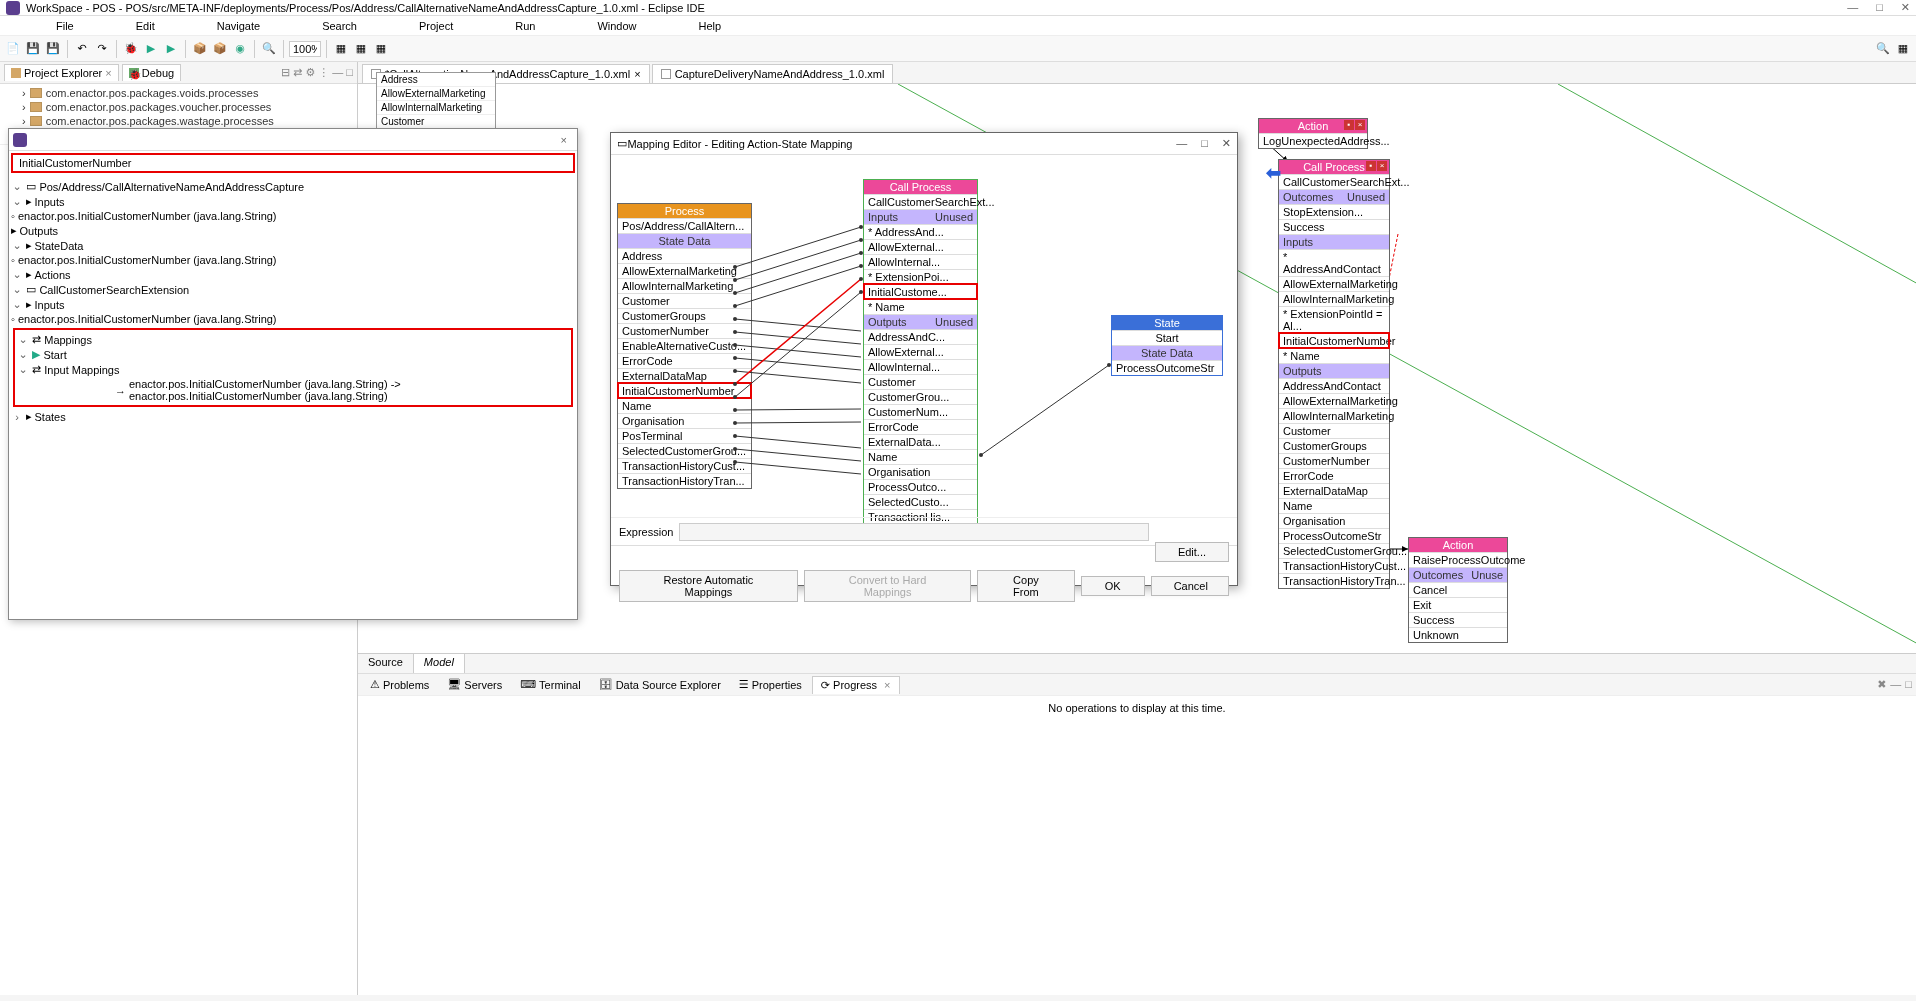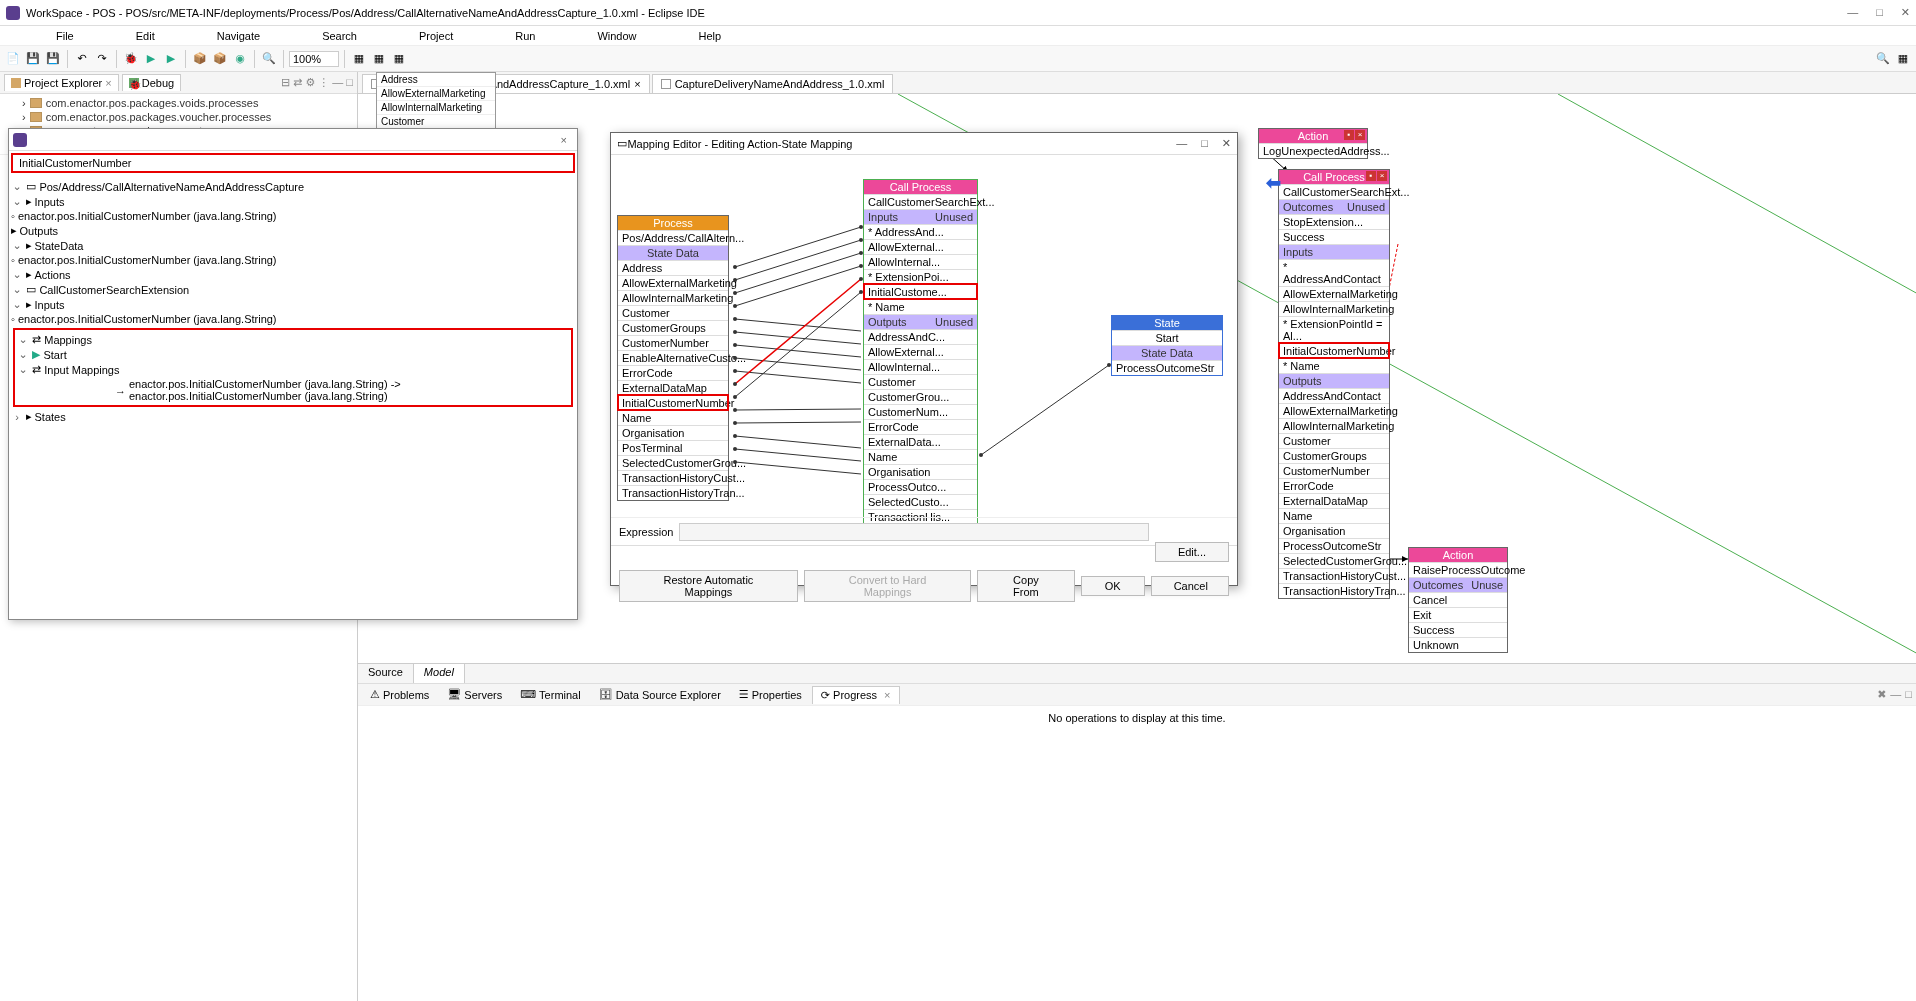--- a/index.html
+++ b/index.html
@@ -1,17 +1,17 @@
 <!DOCTYPE html>
 <html><head>
 <meta charset="utf-8">
 <style>
 * { margin:0; padding:0; box-sizing:border-box; font-family:"Segoe UI",Tahoma,sans-serif; font-size:11px; }
 body { background:#f5f5f5; width:1916px; height:1001px; overflow:hidden; position:relative; }
-.titlebar { height:26px; background:#fff; display:flex; align-items:center; padding:4px 6px; border-bottom:1px solid #ddd;text-align:center; }
+.titlebar { height:16px; background:#fff; display:flex; align-items:center; padding:4px 6px; border-bottom:1px solid #ddd;text-align:center; }
 .titlebar .icon { width:14px; height:14px; background:#5a3e8e; border-radius:3px; margin-right:6px; }
 .titlebar .btns { margin-left:auto; display:flex; gap:18px; font-size:13px; color:#666; }
 .menubar { height:20px; background:#fff; display:flex; align-items:center; padding:0 4px; gap:2px; border-bottom:1px solid #eee; }
 .menubar span { padding:2px 8px; cursor:pointer;margin-left:44px; }
 .toolbar { height:26px; background:#f8f8f8; display:flex; align-items:center; padding:0 4px; gap:2px; border-bottom:1px solid #ddd; }
 .toolbar .tbtn { width:18px; height:18px; display:inline-flex; align-items:center; justify-content:center; cursor:pointer; }
 .toolbar .sep { width:1px; height:18px; background:#ccc; margin:0 3px; }
 .main { display:flex; height:calc(100% - 68px); }
 .left-col { width:358px; display:flex; flex-direction:column; border-right:1px solid #ccc; background:#fff; }
 .view-tabs { height:22px; display:flex; align-items:center; padding:0 4px; background:#f5f5f5; border-bottom:1px solid #ddd; }
@@ -109,21 +109,21 @@
   <span class="tbtn" style="color:#2a8">🐞</span>
   <span class="tbtn" style="color:#2a8">▶</span>
   <span class="tbtn" style="color:#2a8">▶</span>
   <span class="sep"></span>
   <span class="tbtn">📦</span>
   <span class="tbtn">📦</span>
   <span class="tbtn" style="color:#3a8">◉</span>
   <span class="sep"></span>
   <span class="tbtn">🔍</span>
   <span class="sep"></span>
-  <input type="text" style="width: 50px; border: 1px solid rgb(204, 204, 204); padding: 1px 3px;" value="100%">
+  <input type="text" style="width: 32px; border: 1px solid rgb(204, 204, 204); padding: 1px 3px;" value="100%">
   <span class="sep"></span>
   <span class="tbtn">▦</span>
   <span class="tbtn">▦</span>
   <span class="tbtn">▦</span>
   <span style="margin-left:auto"></span>
   <span class="tbtn">🔍</span>
   <span class="tbtn">▦</span>
 </div>
 
 <div class="main">
@@ -478,21 +478,21 @@
     <span>▭</span>
     <span style="">Mapping Editor - Editing Action-State Mapping</span>
     <div class="dctl">
       <span>—</span>
       <span>□</span>
       <span>✕</span>
     </div>
   </div>
   <div class="dbody">
 
-    <div class="node" style="left:6px;top:60px;width:112px">
+    <div class="node" style="left:6px;top:48px;width:135px">
       <div class="nhdr orange"><span>Process</span></div>
       <div class="nrow">
           <span>Pos/Address/CallAltern...</span>
         </div>
       <div class="nrow hdr" style="justify-content:center">
           <span>State Data</span>
         </div>
       <div id="proc-rows">
           <div class="nrow">Address</div>
           <div class="nrow">AllowExternalMarketing</div>

